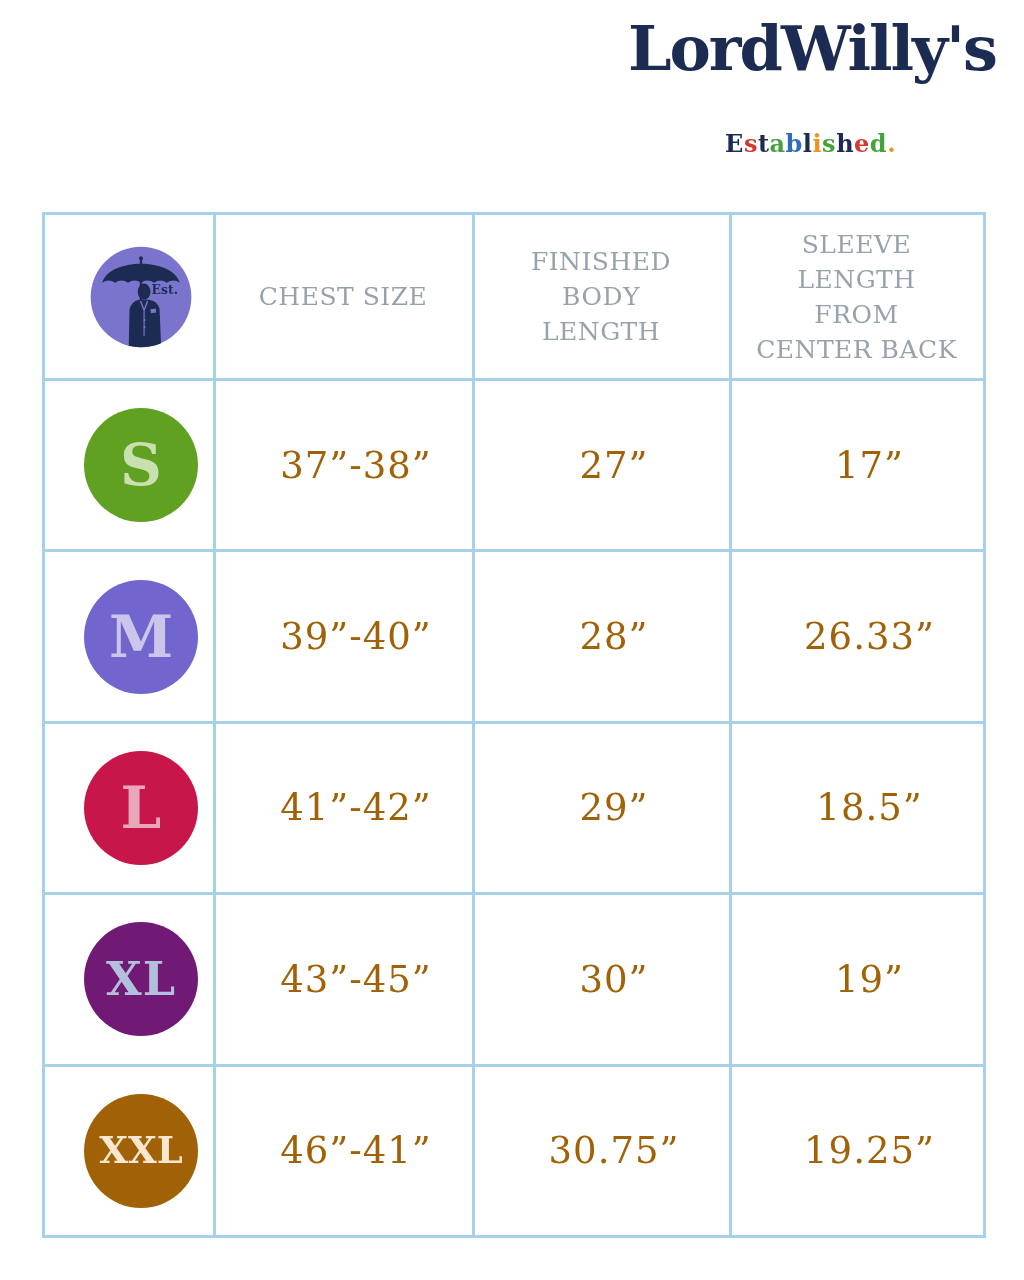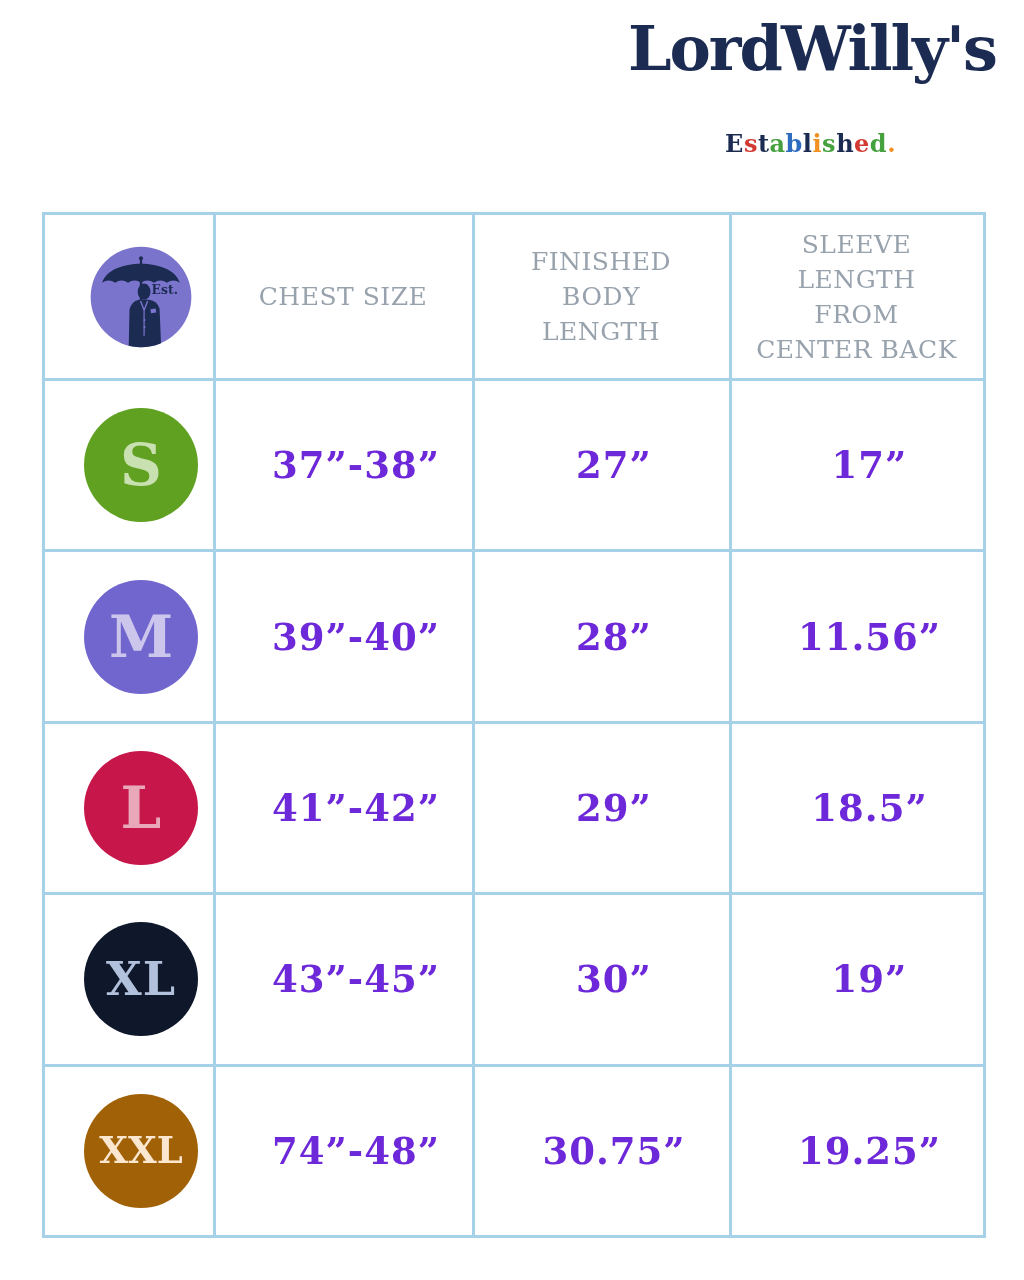--- a/index.html
+++ b/index.html
@@ -41,21 +41,21 @@
   table.size-table col.c3 { width:257px; }
   table.size-table col.c4 { width:254px; }
   table.size-table th, table.size-table td {
     border:3px solid #a7d1e8; text-align:center; vertical-align:middle;padding-left:24px;
   }
   th.colhead {
     font-weight:normal; font-size:25px; color:#97a2ad;
     letter-spacing:0.5px; line-height:1.4; padding:0 26px; height:166px;
   }
   td.val {
-    font-size:37px; color:#6d28d9; letter-spacing:1px; font-weight:bold;margin-left:29px;
+    font-size:37px; color:#a16207; letter-spacing:1px; font-weight:normal;margin-left:29px;
   }
   .circle {
     width:114px; height:114px; border-radius:50%;
     margin:0 auto; display:flex; align-items:center; justify-content:center;
   }
   .circle span { font-family:"DejaVu Serif", serif; font-weight:bold; line-height:1; }
   .circle.len1 span { font-size:58px; }
   .circle.len2 span { font-size:46px; letter-spacing:1px; }
   .circle.len3 span { font-size:37px; }
   .logo-svg { display:block; margin:0 auto; }
@@ -126,48 +126,48 @@
           <td class="val">17”</td>
         </tr>
         <tr>
           <td>
             <div class="circle len1" style="background: rgb(113, 102, 206);">
               <span style="color: rgb(205, 198, 236);">M</span>
             </div>
           </td>
           <td class="val">39”-40”</td>
           <td class="val">28”</td>
-          <td class="val">11.56”</td>
+          <td class="val">26.33”</td>
         </tr>
         <tr>
           <td>
             <div class="circle len1" style="background: rgb(199, 22, 74);">
               <span style="color: rgb(233, 168, 186);">L</span>
             </div>
           </td>
           <td class="val">41”-42”</td>
           <td class="val">29”</td>
           <td class="val">18.5”</td>
         </tr>
         <tr>
           <td>
-            <div class="circle len2" style="background: #0f172a;">
+            <div class="circle len2" style="background: #701a75;">
               <span style="color: rgb(178, 193, 219);">XL</span>
             </div>
           </td>
           <td class="val">43”-45”</td>
           <td class="val">30”</td>
           <td class="val">19”</td>
         </tr>
         <tr>
           <td>
             <div class="circle len3" style="background: #a16207;">
               <span style="color: rgb(251, 230, 208);">XXL</span>
             </div>
           </td>
-          <td class="val">74”-48”</td>
+          <td class="val">46”-41”</td>
           <td class="val">30.75”</td>
           <td class="val">19.25”</td>
         </tr>
       </tbody>
   </table>
 
 </div>
 
 </body></html>

